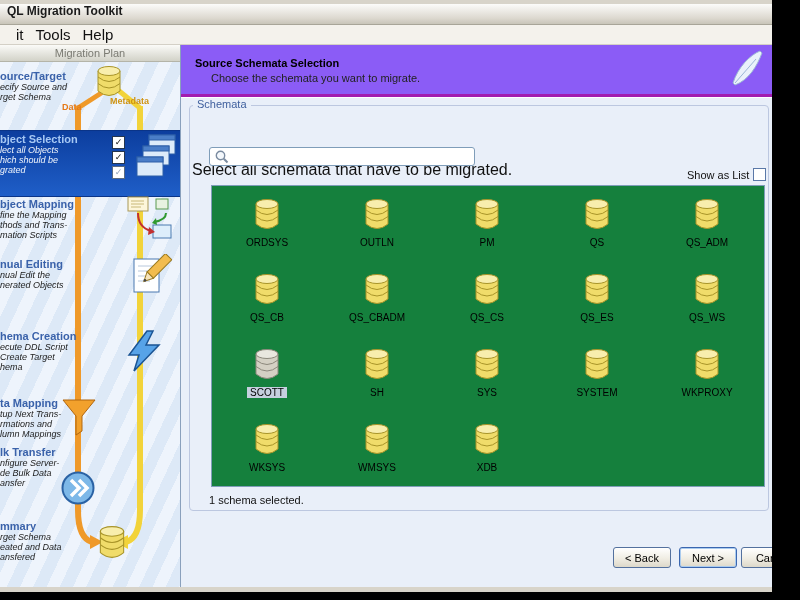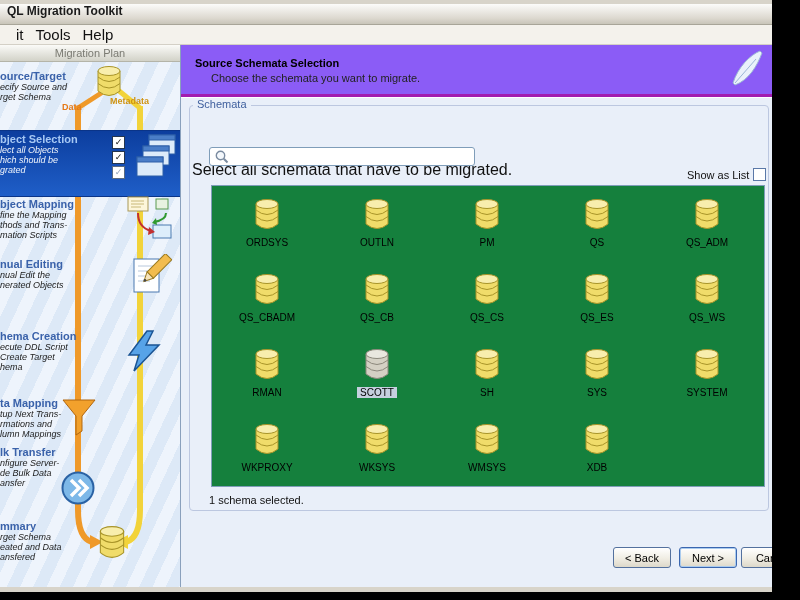--- a/index.html
+++ b/index.html
@@ -309,66 +309,57 @@
                 </svg></span>
               <span class="schema-label">QS_ADM</span>
             </div>
             <div class="schema-item">
               <span><svg width="30" height="34" viewBox="0 0 30 34">
                   <path d="M4 7 L4 27 Q15 36 26 27 L26 7 Z" fill="#f0dc6a" stroke="#a89428"></path>
                   <path d="M4 13 Q15 22 26 13" fill="none" stroke="#a89428"></path>
                   <path d="M4 19.5 Q15 28.5 26 19.5" fill="none" stroke="#a89428"></path>
                   <ellipse cx="15" cy="7" rx="11" ry="4.5" fill="#f8eead" stroke="#a89428"></ellipse>
                 </svg></span>
+              <span class="schema-label">QS_CB</span>
+            </div>
+            <div class="schema-item">
+              <span><svg width="30" height="34" viewBox="0 0 30 34">
+                  <path d="M4 7 L4 27 Q15 36 26 27 L26 7 Z" fill="#f0dc6a" stroke="#a89428"></path>
+                  <path d="M4 13 Q15 22 26 13" fill="none" stroke="#a89428"></path>
+                  <path d="M4 19.5 Q15 28.5 26 19.5" fill="none" stroke="#a89428"></path>
+                  <ellipse cx="15" cy="7" rx="11" ry="4.5" fill="#f8eead" stroke="#a89428"></ellipse>
+                </svg></span>
               <span class="schema-label">QS_CBADM</span>
             </div>
             <div class="schema-item">
               <span><svg width="30" height="34" viewBox="0 0 30 34">
                   <path d="M4 7 L4 27 Q15 36 26 27 L26 7 Z" fill="#f0dc6a" stroke="#a89428"></path>
                   <path d="M4 13 Q15 22 26 13" fill="none" stroke="#a89428"></path>
                   <path d="M4 19.5 Q15 28.5 26 19.5" fill="none" stroke="#a89428"></path>
                   <ellipse cx="15" cy="7" rx="11" ry="4.5" fill="#f8eead" stroke="#a89428"></ellipse>
                 </svg></span>
-              <span class="schema-label">QS_CB</span>
-            </div>
-            <div class="schema-item">
-              <span><svg width="30" height="34" viewBox="0 0 30 34">
-                  <path d="M4 7 L4 27 Q15 36 26 27 L26 7 Z" fill="#f0dc6a" stroke="#a89428"></path>
-                  <path d="M4 13 Q15 22 26 13" fill="none" stroke="#a89428"></path>
-                  <path d="M4 19.5 Q15 28.5 26 19.5" fill="none" stroke="#a89428"></path>
-                  <ellipse cx="15" cy="7" rx="11" ry="4.5" fill="#f8eead" stroke="#a89428"></ellipse>
-                </svg></span>
               <span class="schema-label">QS_CS</span>
             </div>
             <div class="schema-item">
               <span><svg width="30" height="34" viewBox="0 0 30 34">
                   <path d="M4 7 L4 27 Q15 36 26 27 L26 7 Z" fill="#f0dc6a" stroke="#a89428"></path>
                   <path d="M4 13 Q15 22 26 13" fill="none" stroke="#a89428"></path>
                   <path d="M4 19.5 Q15 28.5 26 19.5" fill="none" stroke="#a89428"></path>
                   <ellipse cx="15" cy="7" rx="11" ry="4.5" fill="#f8eead" stroke="#a89428"></ellipse>
                 </svg></span>
               <span class="schema-label">QS_ES</span>
             </div>
             <div class="schema-item">
               <span><svg width="30" height="34" viewBox="0 0 30 34">
                   <path d="M4 7 L4 27 Q15 36 26 27 L26 7 Z" fill="#f0dc6a" stroke="#a89428"></path>
                   <path d="M4 13 Q15 22 26 13" fill="none" stroke="#a89428"></path>
                   <path d="M4 19.5 Q15 28.5 26 19.5" fill="none" stroke="#a89428"></path>
                   <ellipse cx="15" cy="7" rx="11" ry="4.5" fill="#f8eead" stroke="#a89428"></ellipse>
                 </svg></span>
               <span class="schema-label">QS_WS</span>
-            </div>
-            <div class="schema-item">
-              <span><svg width="30" height="34" viewBox="0 0 30 34">
-                  <path d="M4 7 L4 27 Q15 36 26 27 L26 7 Z" fill="#f0dc6a" stroke="#a89428"></path>
-                  <path d="M4 13 Q15 22 26 13" fill="none" stroke="#a89428"></path>
-                  <path d="M4 19.5 Q15 28.5 26 19.5" fill="none" stroke="#a89428"></path>
-                  <ellipse cx="15" cy="7" rx="11" ry="4.5" fill="#f8eead" stroke="#a89428"></ellipse>
-                </svg></span>
-              <span class="schema-label">RMAN</span>
             </div>
             <div class="schema-item selected">
               <span><svg width="30" height="34" viewBox="0 0 30 34">
                   <path d="M4 7 L4 27 Q15 36 26 27 L26 7 Z" fill="#d4d0c4" stroke="#8c887c"></path>
                   <path d="M4 13 Q15 22 26 13" fill="none" stroke="#8c887c"></path>
                   <path d="M4 19.5 Q15 28.5 26 19.5" fill="none" stroke="#8c887c"></path>
                   <ellipse cx="15" cy="7" rx="11" ry="4.5" fill="#e9e7df" stroke="#8c887c"></ellipse>
                 </svg></span>
               <span class="schema-label">SCOTT</span>
             </div>

